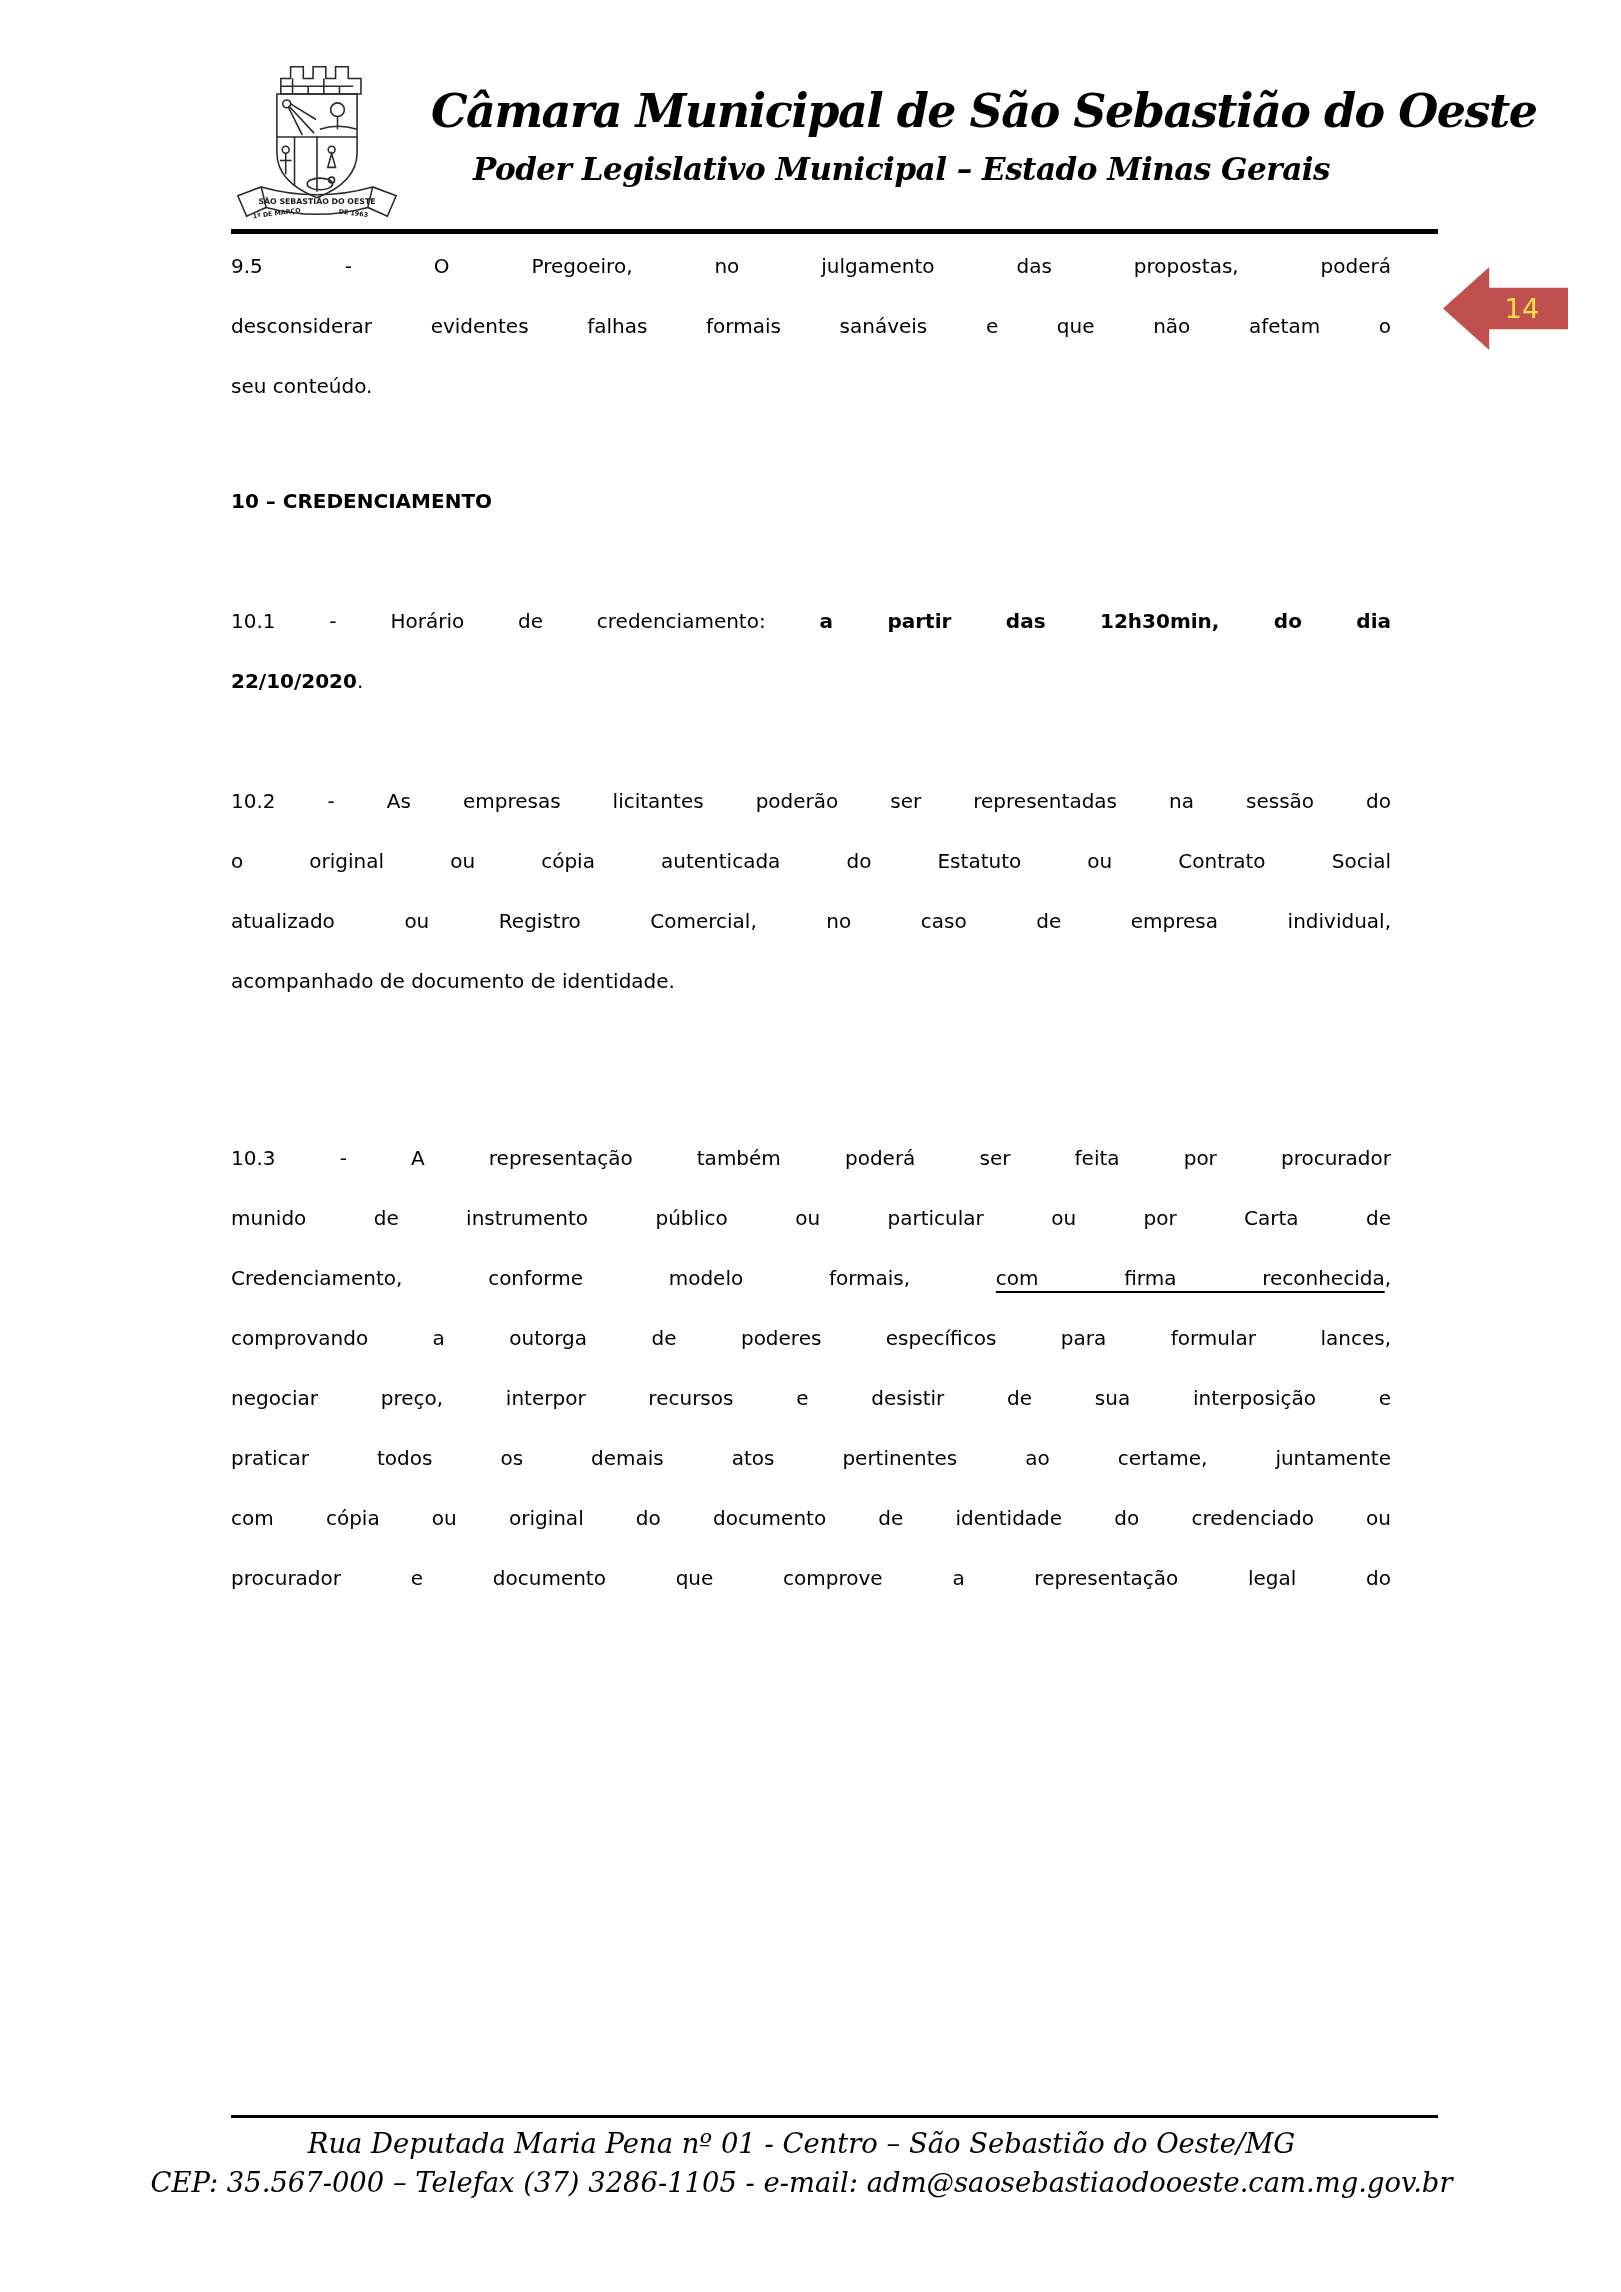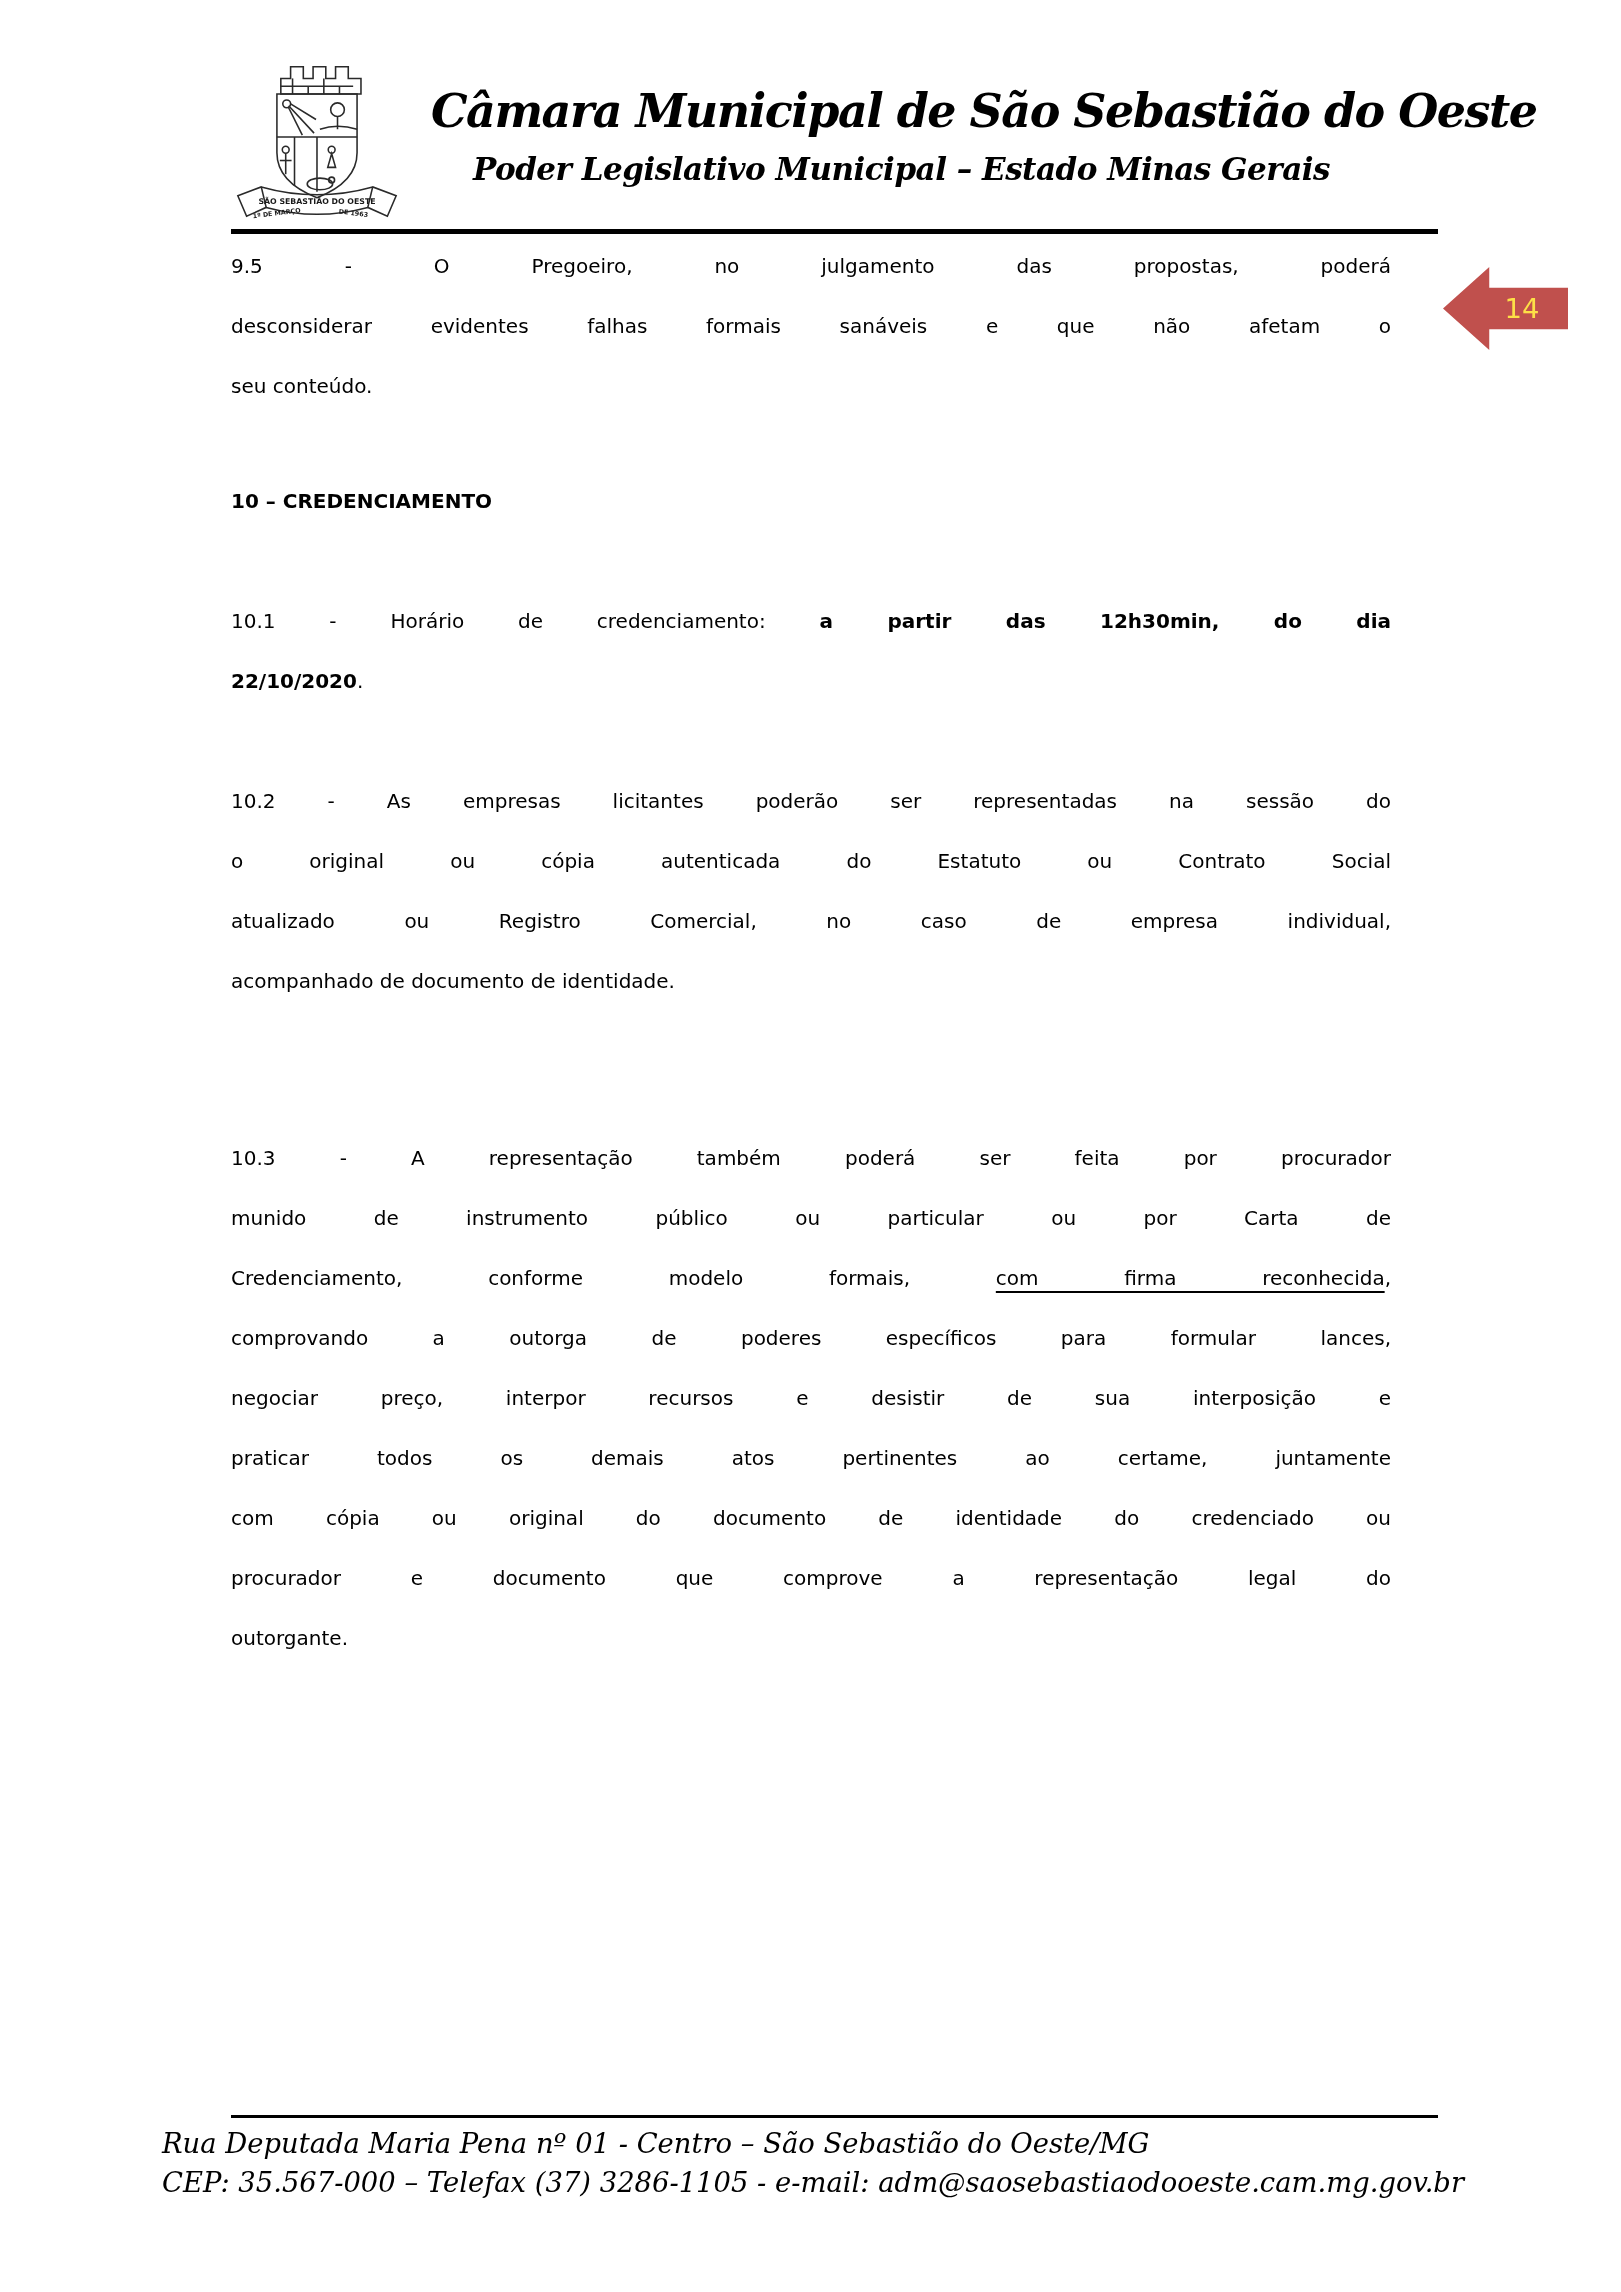--- a/index.html
+++ b/index.html
@@ -62,22 +62,22 @@
   .b { font-weight:bold; }
   .u { text-decoration:underline; text-underline-offset:5.9px; }
   .heading .line { font-weight:bold; }
 
   
   .footer-rule {
     position:absolute; left:231px; top:2115px; width:1207px; height:2.9px;
     background:#000;
   }
   .footer-text {
-    position:absolute; left:162px; top:2124px; width:1329px;
-    text-align:left;
+    position:absolute; left:137px; top:2124px; width:1329px;
+    text-align:center;
     font-family:"DejaVu Serif", serif;
     font-style:italic;
     font-size:27.4px; line-height:39px;
     white-space:nowrap;
   }
 
   
   .logo path, .logo rect, .logo circle, .logo line, .logo ellipse {
     fill:none; stroke:#2a2a2a; stroke-width:1.6;
   }
@@ -163,21 +163,20 @@
       </div>
     <div class="para" id="p-10-3">
         <div class="line jl"><span>10.3 - A representação também poderá ser feita por procurador</span></div>
         <div class="line jl"><span>munido de instrumento público ou particular ou por Carta de</span></div>
         <div class="line jl"><span>Credenciamento, conforme modelo formais, </span><span class="u">com firma reconhecida</span><span>,</span></div>
         <div class="line jl"><span>comprovando a outorga de poderes específicos para formular lances,</span></div>
         <div class="line jl"><span>negociar preço, interpor recursos e desistir de sua interposição e</span></div>
         <div class="line jl"><span>praticar todos os demais atos pertinentes ao certame, juntamente</span></div>
         <div class="line jl"><span>com cópia ou original do documento de identidade do credenciado ou</span></div>
         <div class="line jl"><span>procurador e documento que comprove a representação legal do</span></div>
-        <div class="line"><span>outorgante.</span></div>
       </div>
   </div>
 
   <div class="footer-rule"></div>
   <div class="footer-text">
     <div>Rua Deputada Maria Pena nº 01 - Centro – São Sebastião do Oeste/MG</div>
     <div>CEP: 35.567-000 – Telefax (37) 3286-1105 - e-mail: adm@saosebastiaodooeste.cam.mg.gov.br</div>
   </div>
 
 </div>

